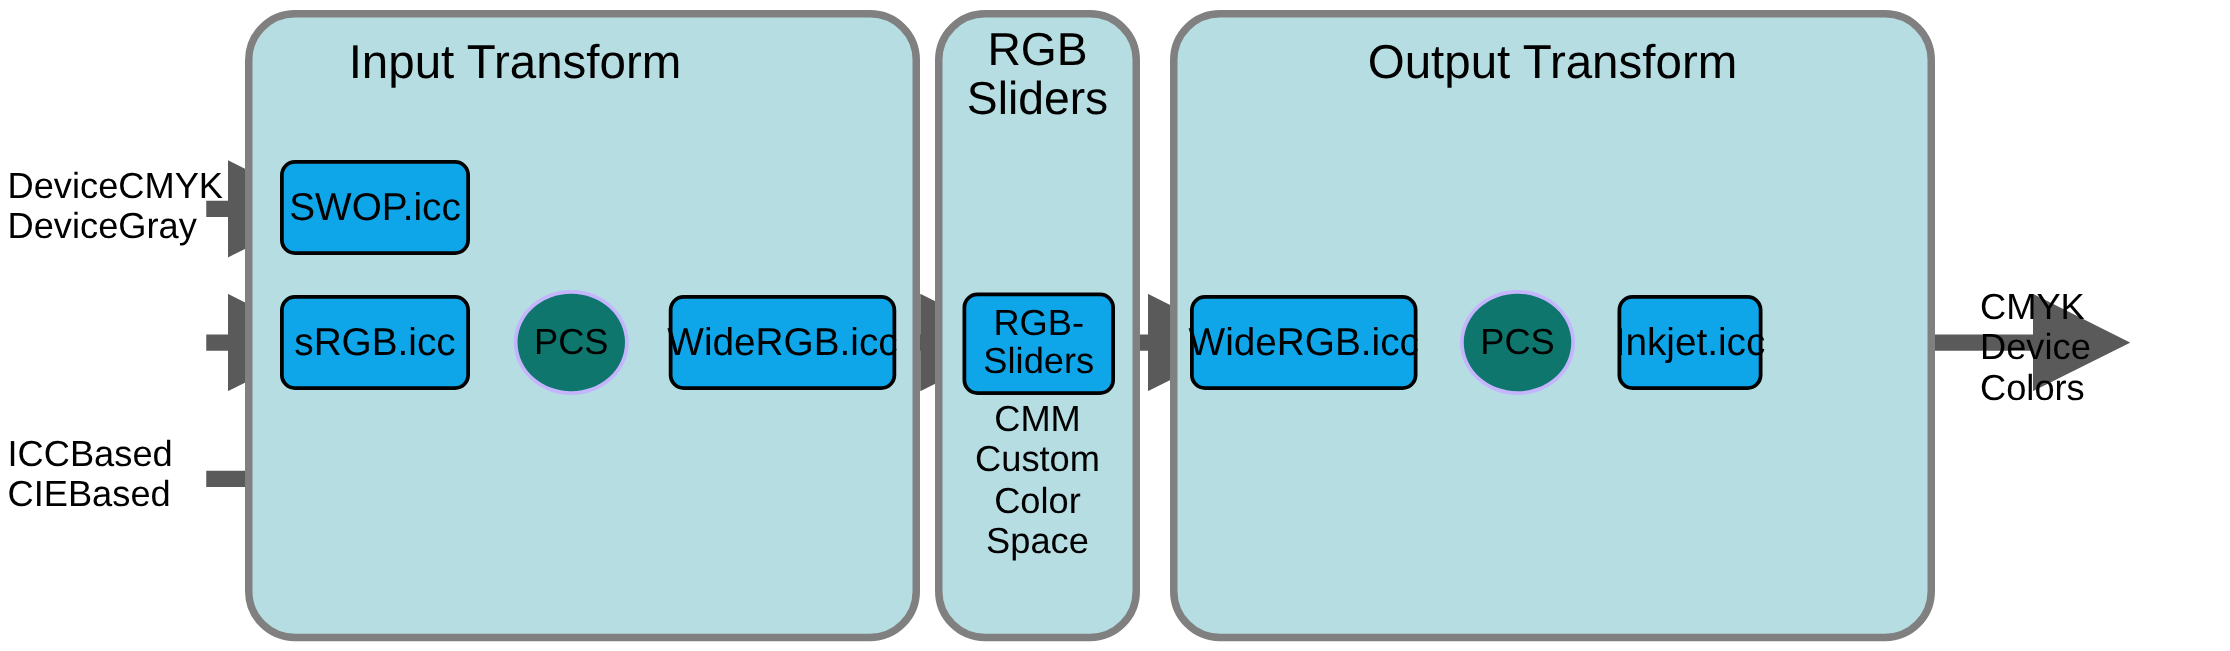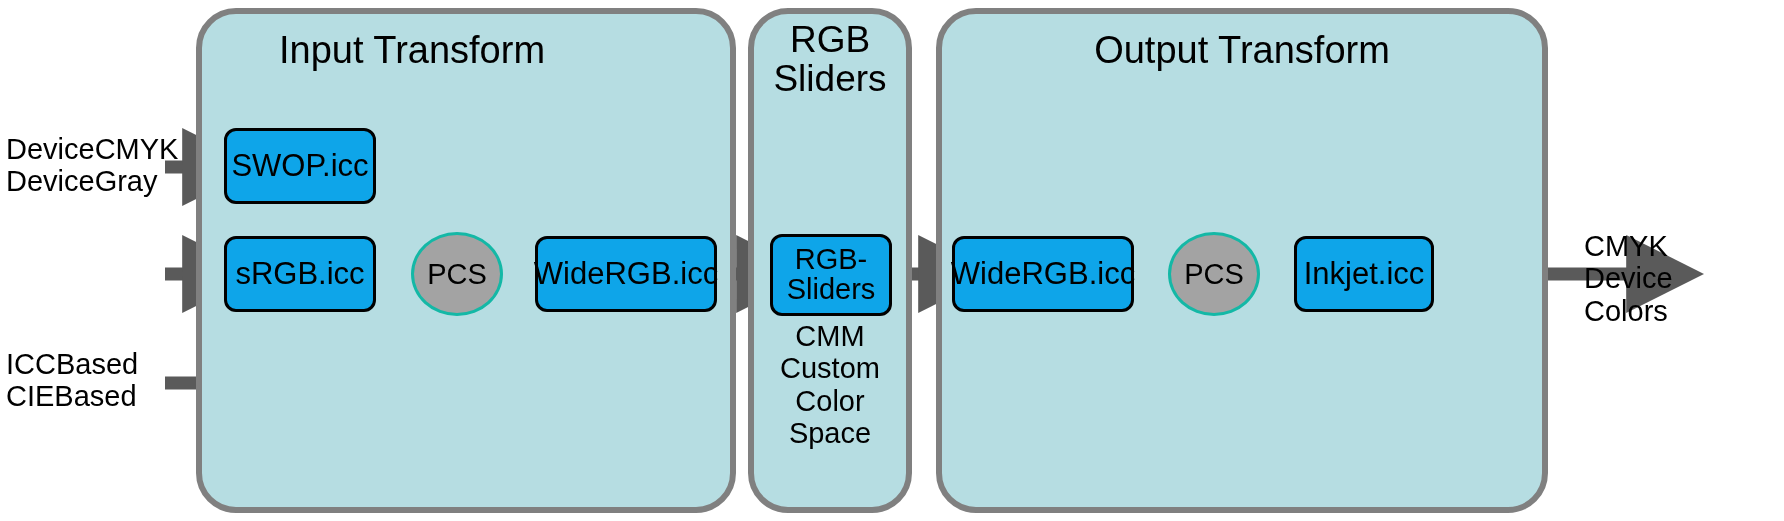--- a/index.html
+++ b/index.html
@@ -15,21 +15,21 @@
   .panel-title{position:absolute;left:0;right:0;text-align:center;
                color:#000;font-weight:400;line-height:1.06;}
 
   
   .obox{position:absolute;background:#0ea5e9;border:3px solid #000;
         border-radius:12px;box-sizing:border-box;display:flex;
         align-items:center;justify-content:center;text-align:center;
         color:#000;line-height:1.02;}
 
   
-  .pcs{position:absolute;background:#a3a3a3;border:3px solid #14b8a6;
+  .pcs{position:absolute;background:#0f766e;border:3px solid #c4b5fd;
        box-sizing:border-box;display:flex;align-items:center;
        justify-content:center;color:#000;
        border-radius:50% 50% 50% 50% / 50% 50% 50% 50%;}
 
   
   .slabel{position:absolute;color:#000;line-height:1.12;white-space:pre-line;}
   .slabel.right{text-align:left;}
   .slabel.left{text-align:left;}
 
   
@@ -104,15 +104,15 @@
 Sliders</div>
   <div class="slabel" style="left:748px;width:164px;top:320px;text-align:center;font-size:29px;">CMM
 Custom
 Color
 Space</div>
 
   <div class="obox" style="left:952px;top:236px;width:182px;height:76px;font-size:31px;">WideRGB.icc</div>
 
   <div class="pcs" style="left:1168px;top:232px;width:92px;height:84px;font-size:29px;">PCS</div>
 
-  <div class="obox" style="left:1294px;top:236px;width:140px;height:76px;font-size:31px;">Inkjet.icc</div>
+  <div class="obox" style="left:1294px;top:236px;width:116px;height:76px;font-size:31px;">Inkjet.icc</div>
 
 </div>
 
 </body></html>

